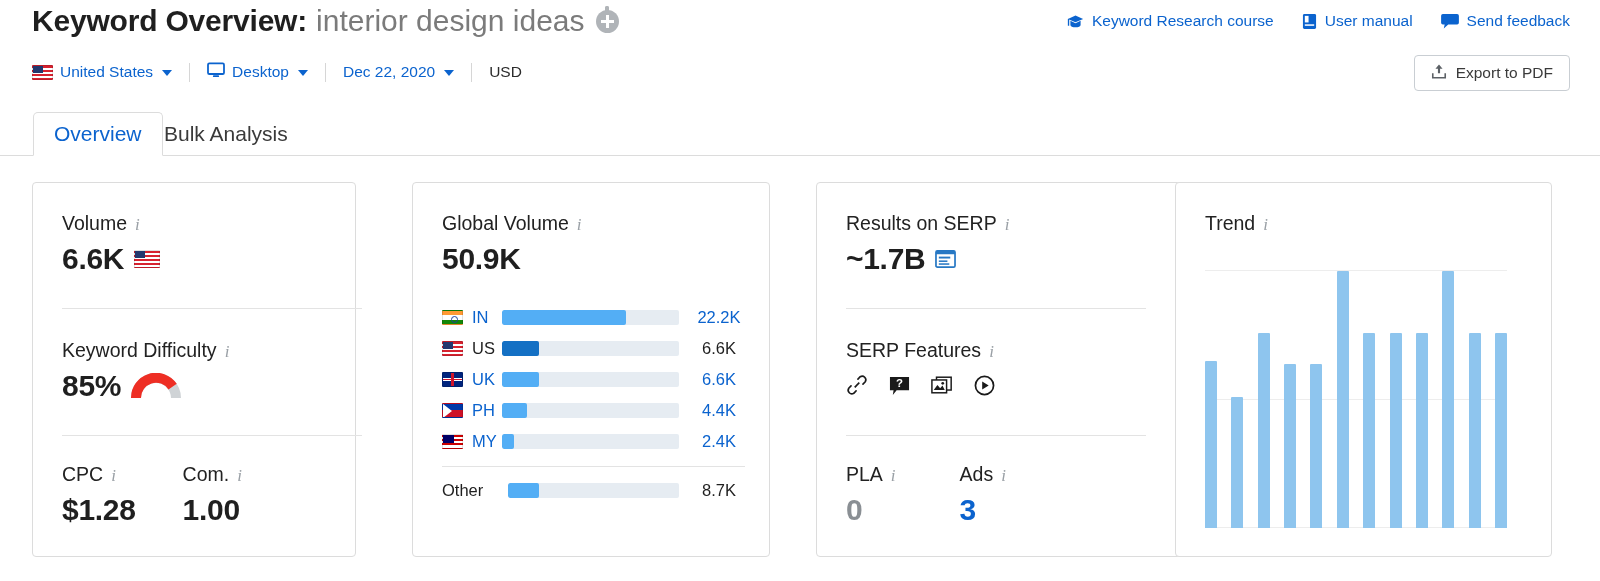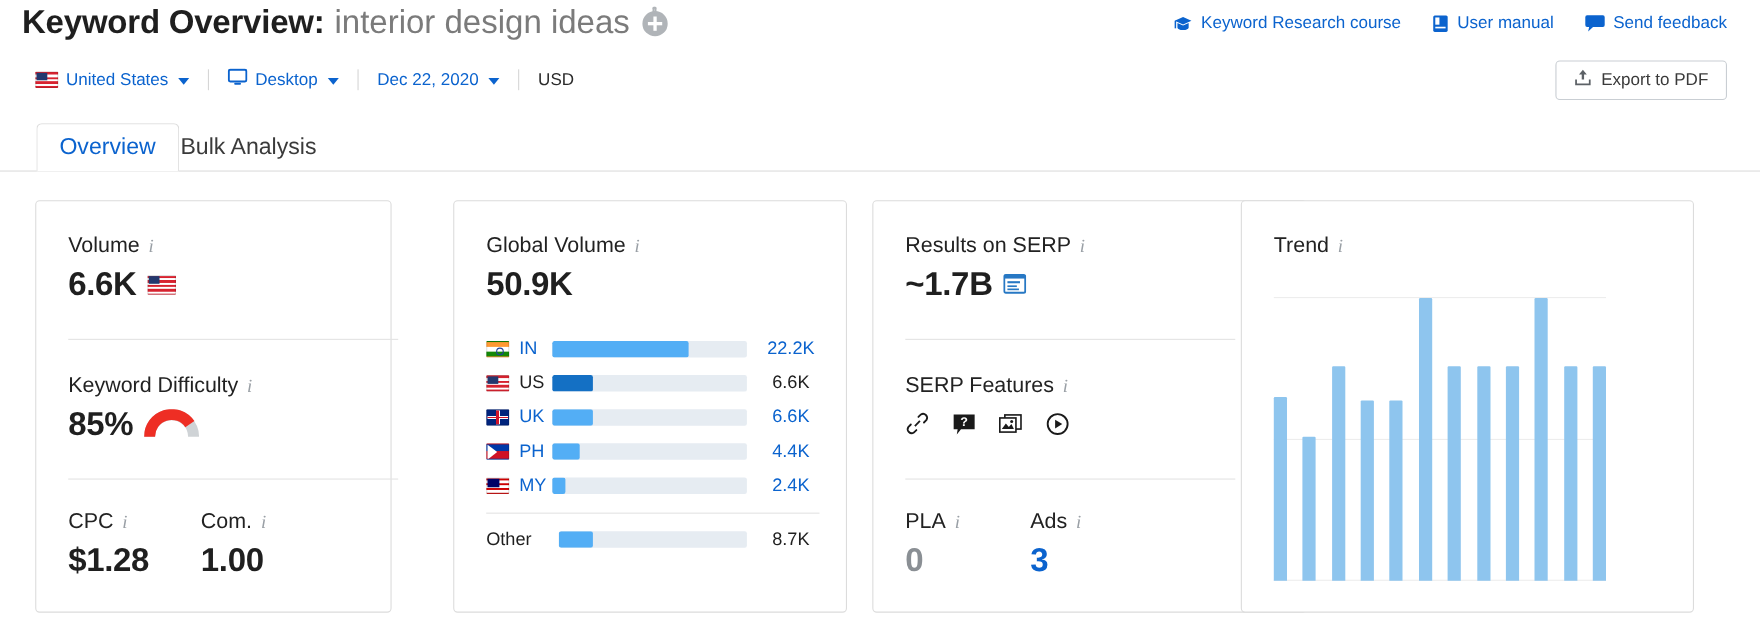--- a/index.html
+++ b/index.html
@@ -9,21 +9,21 @@
     background: #ffffff;
     font-family: "Liberation Sans", sans-serif;
     color: #222222;
     overflow: hidden;
   }
   .page { position: relative; width: 1600px; height: 581px; }
 
   
   .header { position: absolute; left: 0; top: 0; width: 1600px; height: 104px; }
   .title-row {
-    position: absolute; left: 20px; top: 4px;
+    position: absolute; left: 32px; top: 4px;
     display: flex; align-items: center; gap: 0px;
     white-space: nowrap;
   }
   .title-main {
     font-size: 30px; font-weight: bold; color: #1f1f1f; letter-spacing: -0.2px;
   }
   .title-kw {
     font-size: 30px; font-weight: normal; color: #7b7b7b; margin-left: 9px;
   }
   .add-kw-btn {
@@ -140,22 +140,22 @@
   .tab.t0 { left: 33px; }
   .tab.t1 { left: 144px; }
 
   
   .card {
     position: absolute; top: 182px; height: 375px;
     background: #ffffff; border: 1px solid #dcdcdc; border-radius: 4px;
   }
   .card.c0 { left: 32px;   width: 324px; padding-left: 22px; }
   .card.c1 { left: 412px;  width: 358px; }
-  .card.c2 { left: 793px;  width: 395px; padding-left: 39px; }
-  .card.c3 { left: 1128px; width: 412px; }
+  .card.c2 { left: 816px;  width: 395px; padding-left: 39px; }
+  .card.c3 { left: 1175px; width: 377px; }
 
   .metric-label {
     display: flex; align-items: baseline; gap: 8px;
     font-size: 19.5px; color: #222222; font-weight: normal;
   }
   .info-i {
     font-family: "Liberation Serif", serif; font-style: italic;
     font-size: 17px; color: #9aa0a6; cursor: pointer;
   }
   .metric-value {

